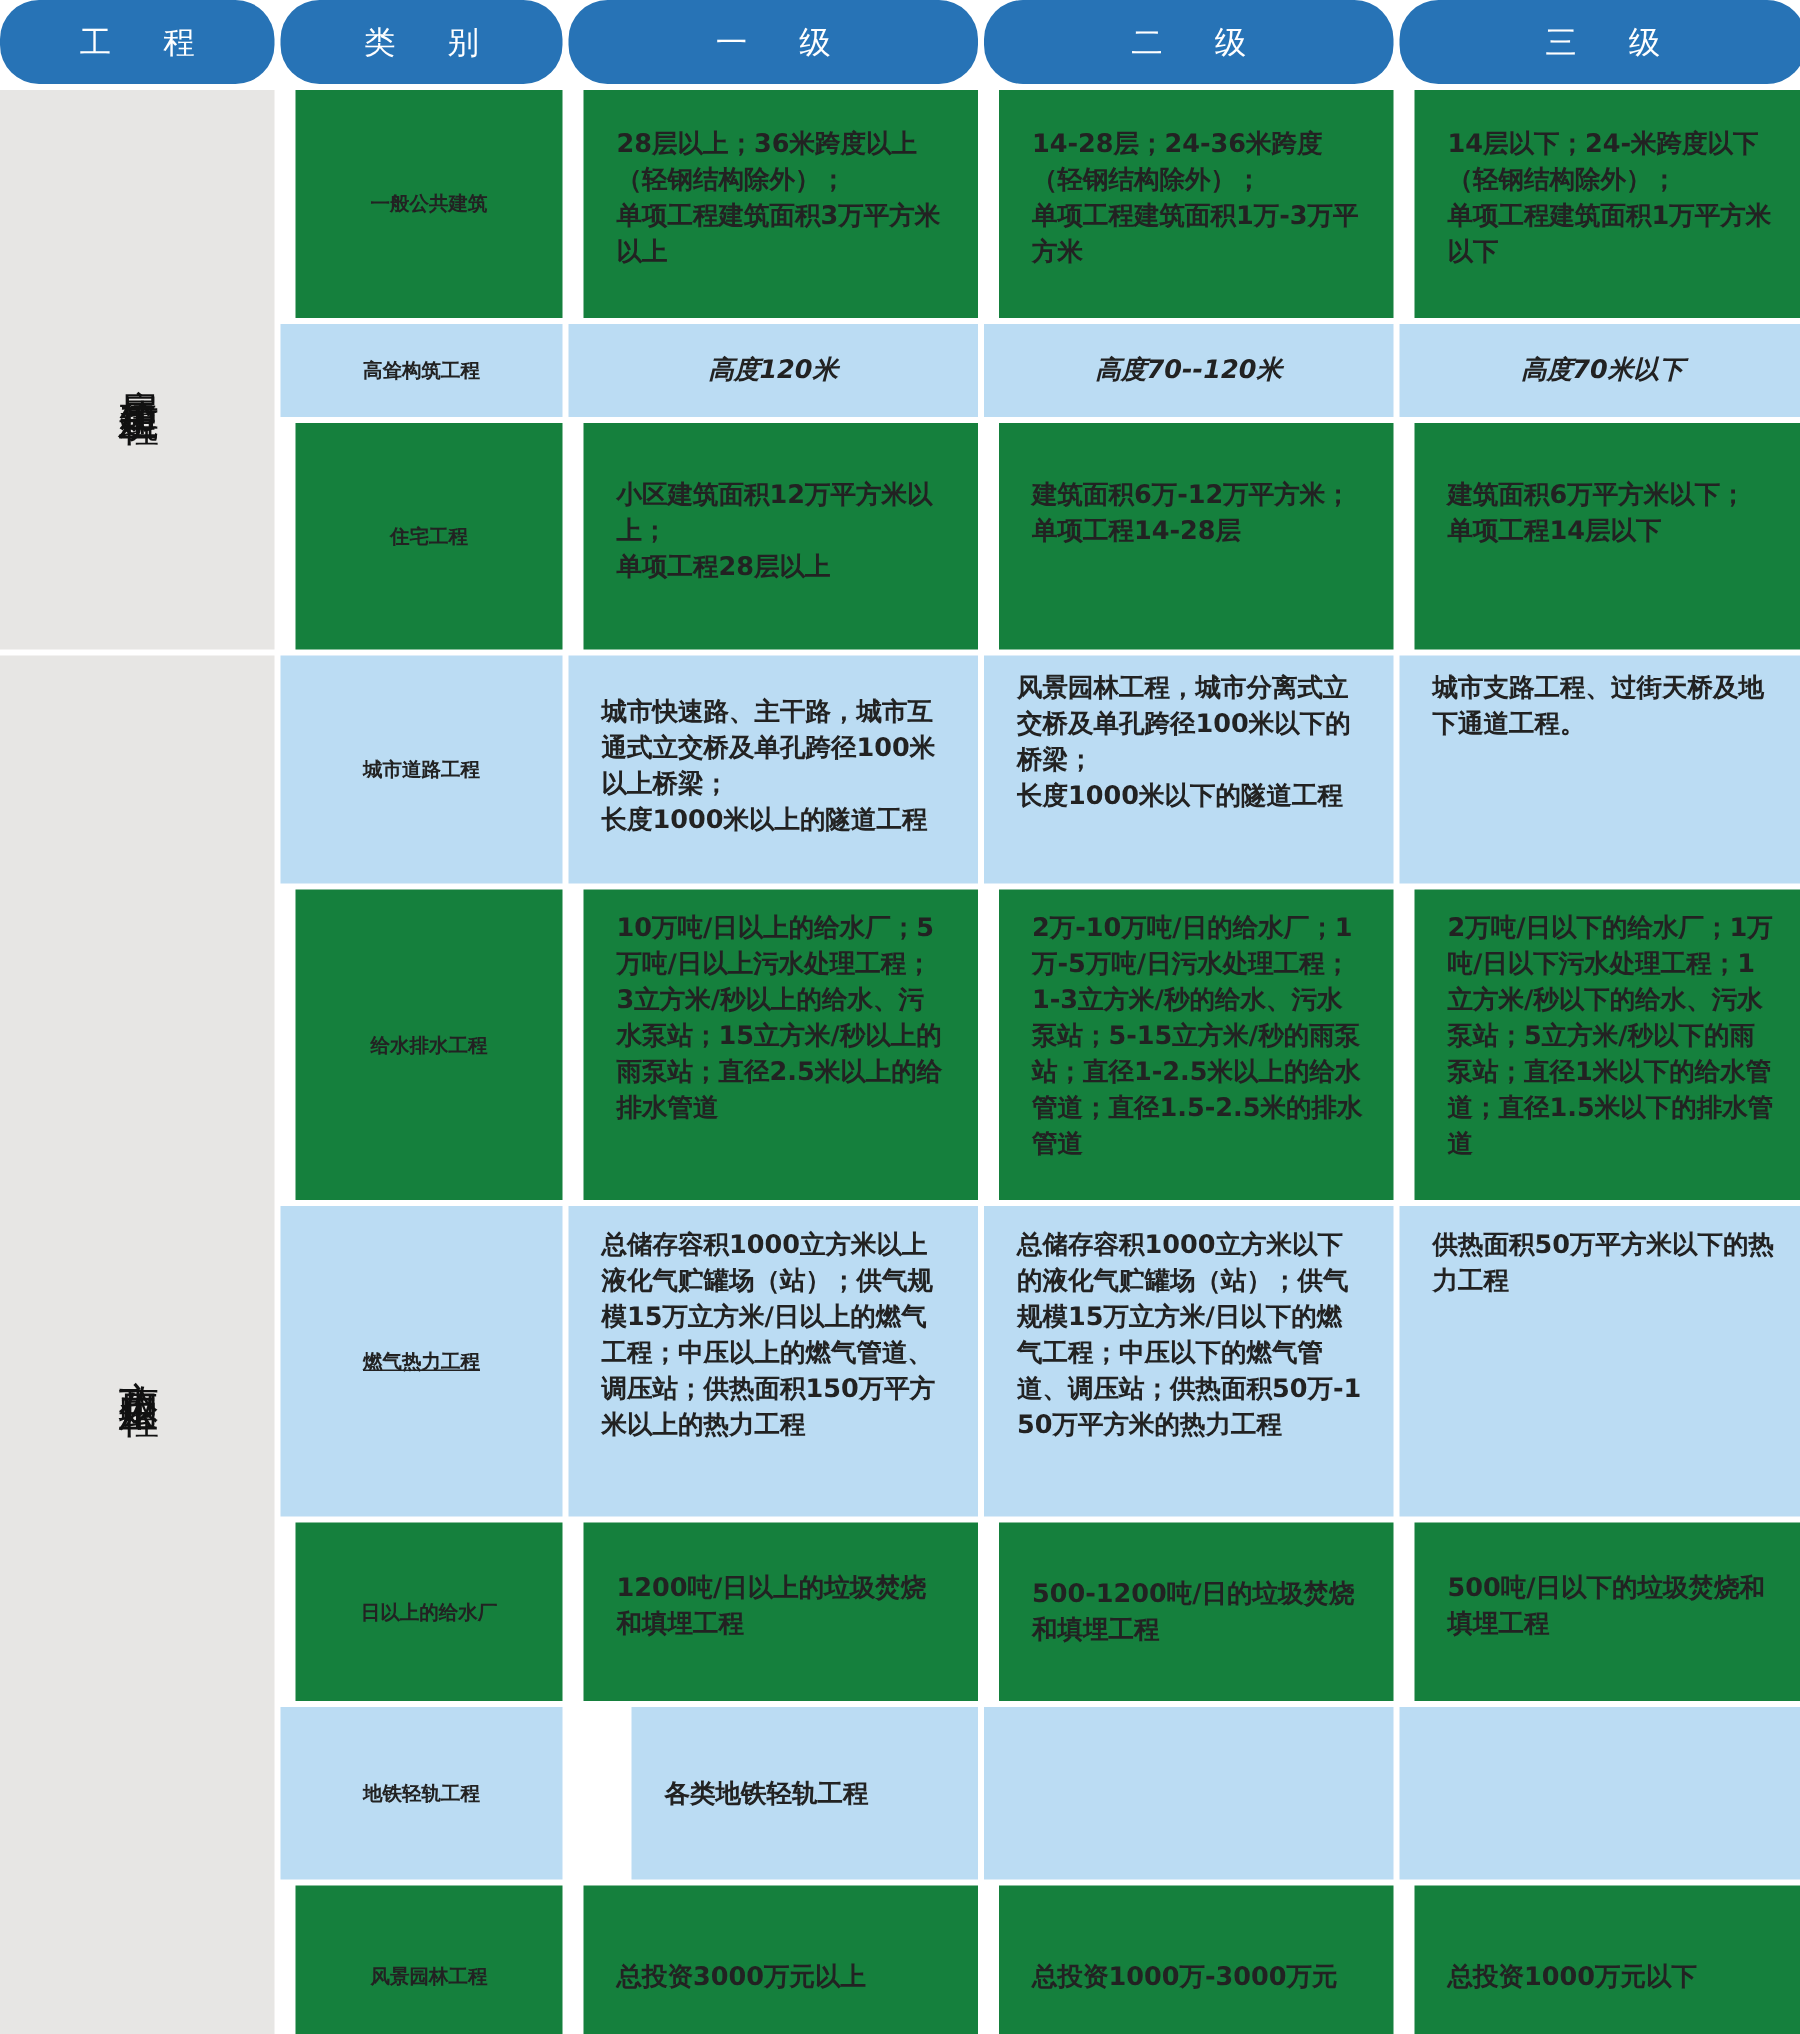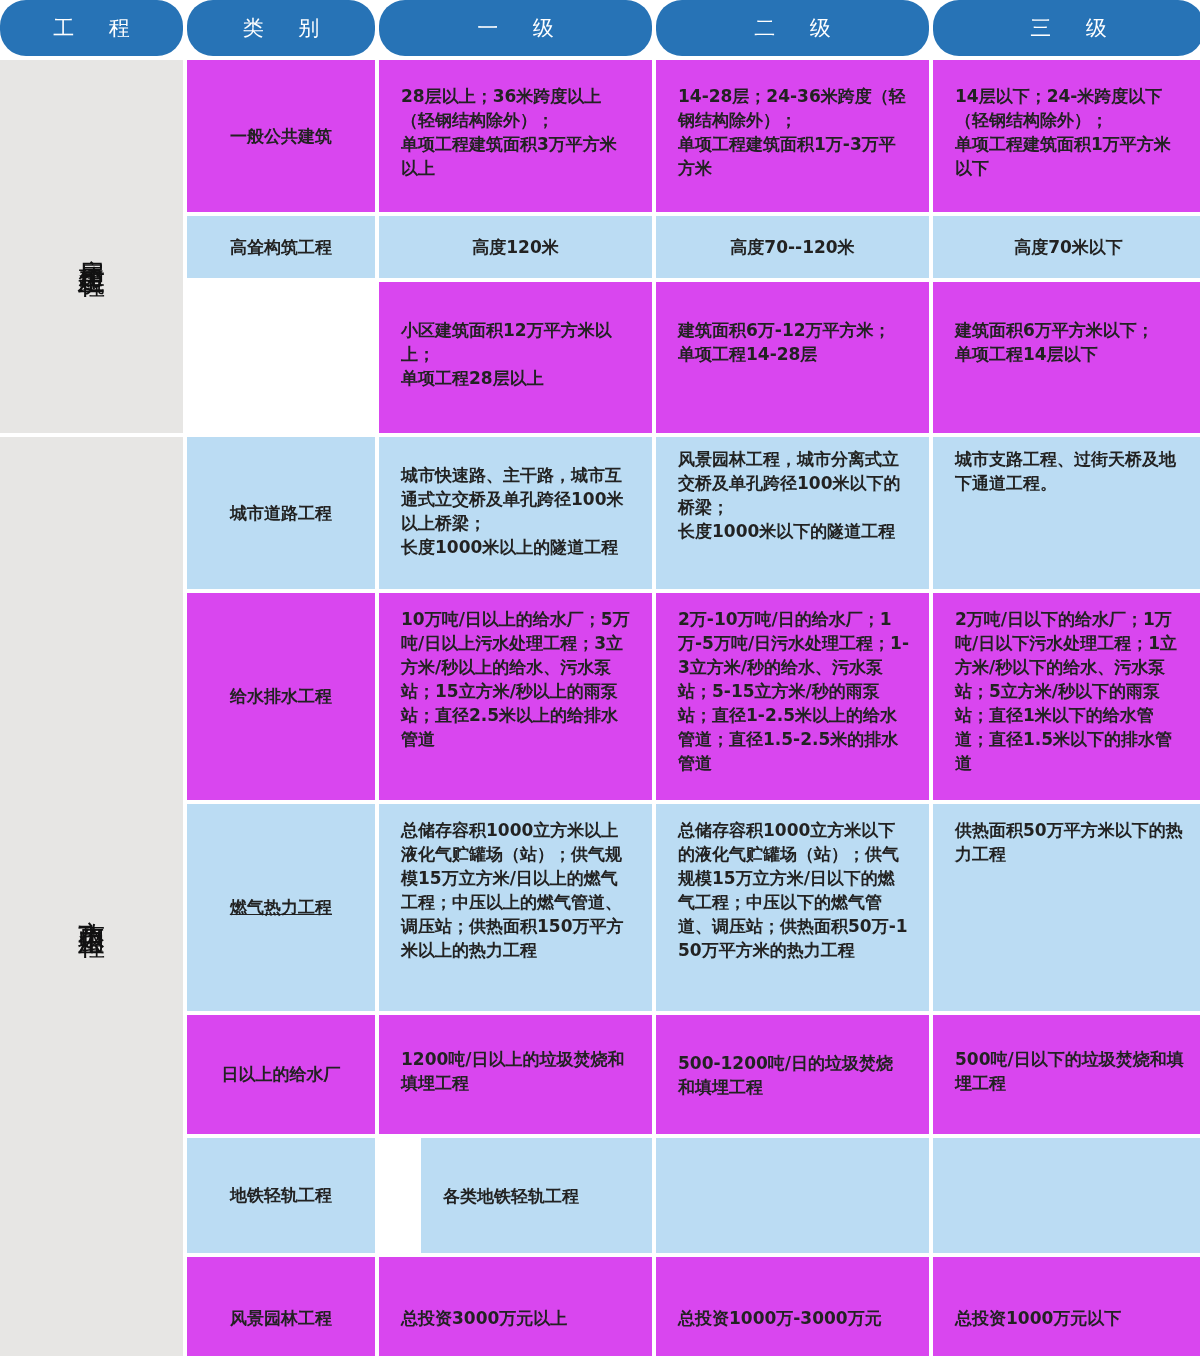--- a/index.html
+++ b/index.html
@@ -41,45 +41,46 @@
       display: flex;
       align-items: center;
       justify-content: center;
       writing-mode: vertical-rl;
       text-orientation: upright;
       font-family: "DejaVu Serif", "Liberation Serif", serif;
       font-size: 27px;
       letter-spacing: 3px;
       color: #111;
     }
-    .green { background: #d946ef; }
+    .green { background: #15803d; margin-left: 10px; }
     .blue  { background: #bbdcf3; }
     .cat {
       display: flex;
       align-items: center;
       justify-content: center;
-      font-size: 17px;
+      font-size: 13px;
       font-weight: bold;
       color: #222;
       text-align: center;
     }
     .cell {
       padding: 26px 20px 10px 22px;
       font-size: 17px;
       line-height: 24px;
       font-weight: bold;
       color: #222;
       white-space: pre-line;
       word-break: break-all;
     }
     .cell.center {
       display: flex;
       align-items: center;
       justify-content: center;
       padding: 0;
+      font-style: italic;
     }
     .cell.mid {
       display: flex;
       align-items: center;
       padding-top: 0;
       padding-bottom: 0;
     }
     .cell.top12 { padding-top: 24px; }
   </style>
 </head>
@@ -104,20 +105,21 @@
 单项工程建筑面积1万-3万平方米</div>
   <div class="cell green top12" style="grid-column:5;grid-row:2;">14层以下；24-米跨度以下
 （轻钢结构除外）；
 单项工程建筑面积1万平方米以下</div>
 
   <div class="cat blue" style="grid-column:2;grid-row:3;">高耸构筑工程</div>
   <div class="cell blue center" style="grid-column:3;grid-row:3;">高度120米</div>
   <div class="cell blue center" style="grid-column:4;grid-row:3;">高度70--120米</div>
   <div class="cell blue center" style="grid-column:5;grid-row:3;">高度70米以下</div>
 
+  <div class="cat green" style="grid-column:2;grid-row:4;">住宅工程</div>
   <div class="cell green" style="grid-column:3;grid-row:4;padding-top:36px;">小区建筑面积12万平方米以上；
 单项工程28层以上</div>
   <div class="cell green" style="grid-column:4;grid-row:4;padding-top:36px;">建筑面积6万-12万平方米；
 单项工程14-28层</div>
   <div class="cell green" style="grid-column:5;grid-row:4;padding-top:36px;">建筑面积6万平方米以下；
 单项工程14层以下</div>
 
   <div class="cat blue" style="grid-column:2;grid-row:5;">城市道路工程</div>
   <div class="cell blue" style="grid-column:3;grid-row:5;">城市快速路、主干路，城市互通式立交桥及单孔跨径100米以上桥梁；
 长度1000米以上的隧道工程</div>

